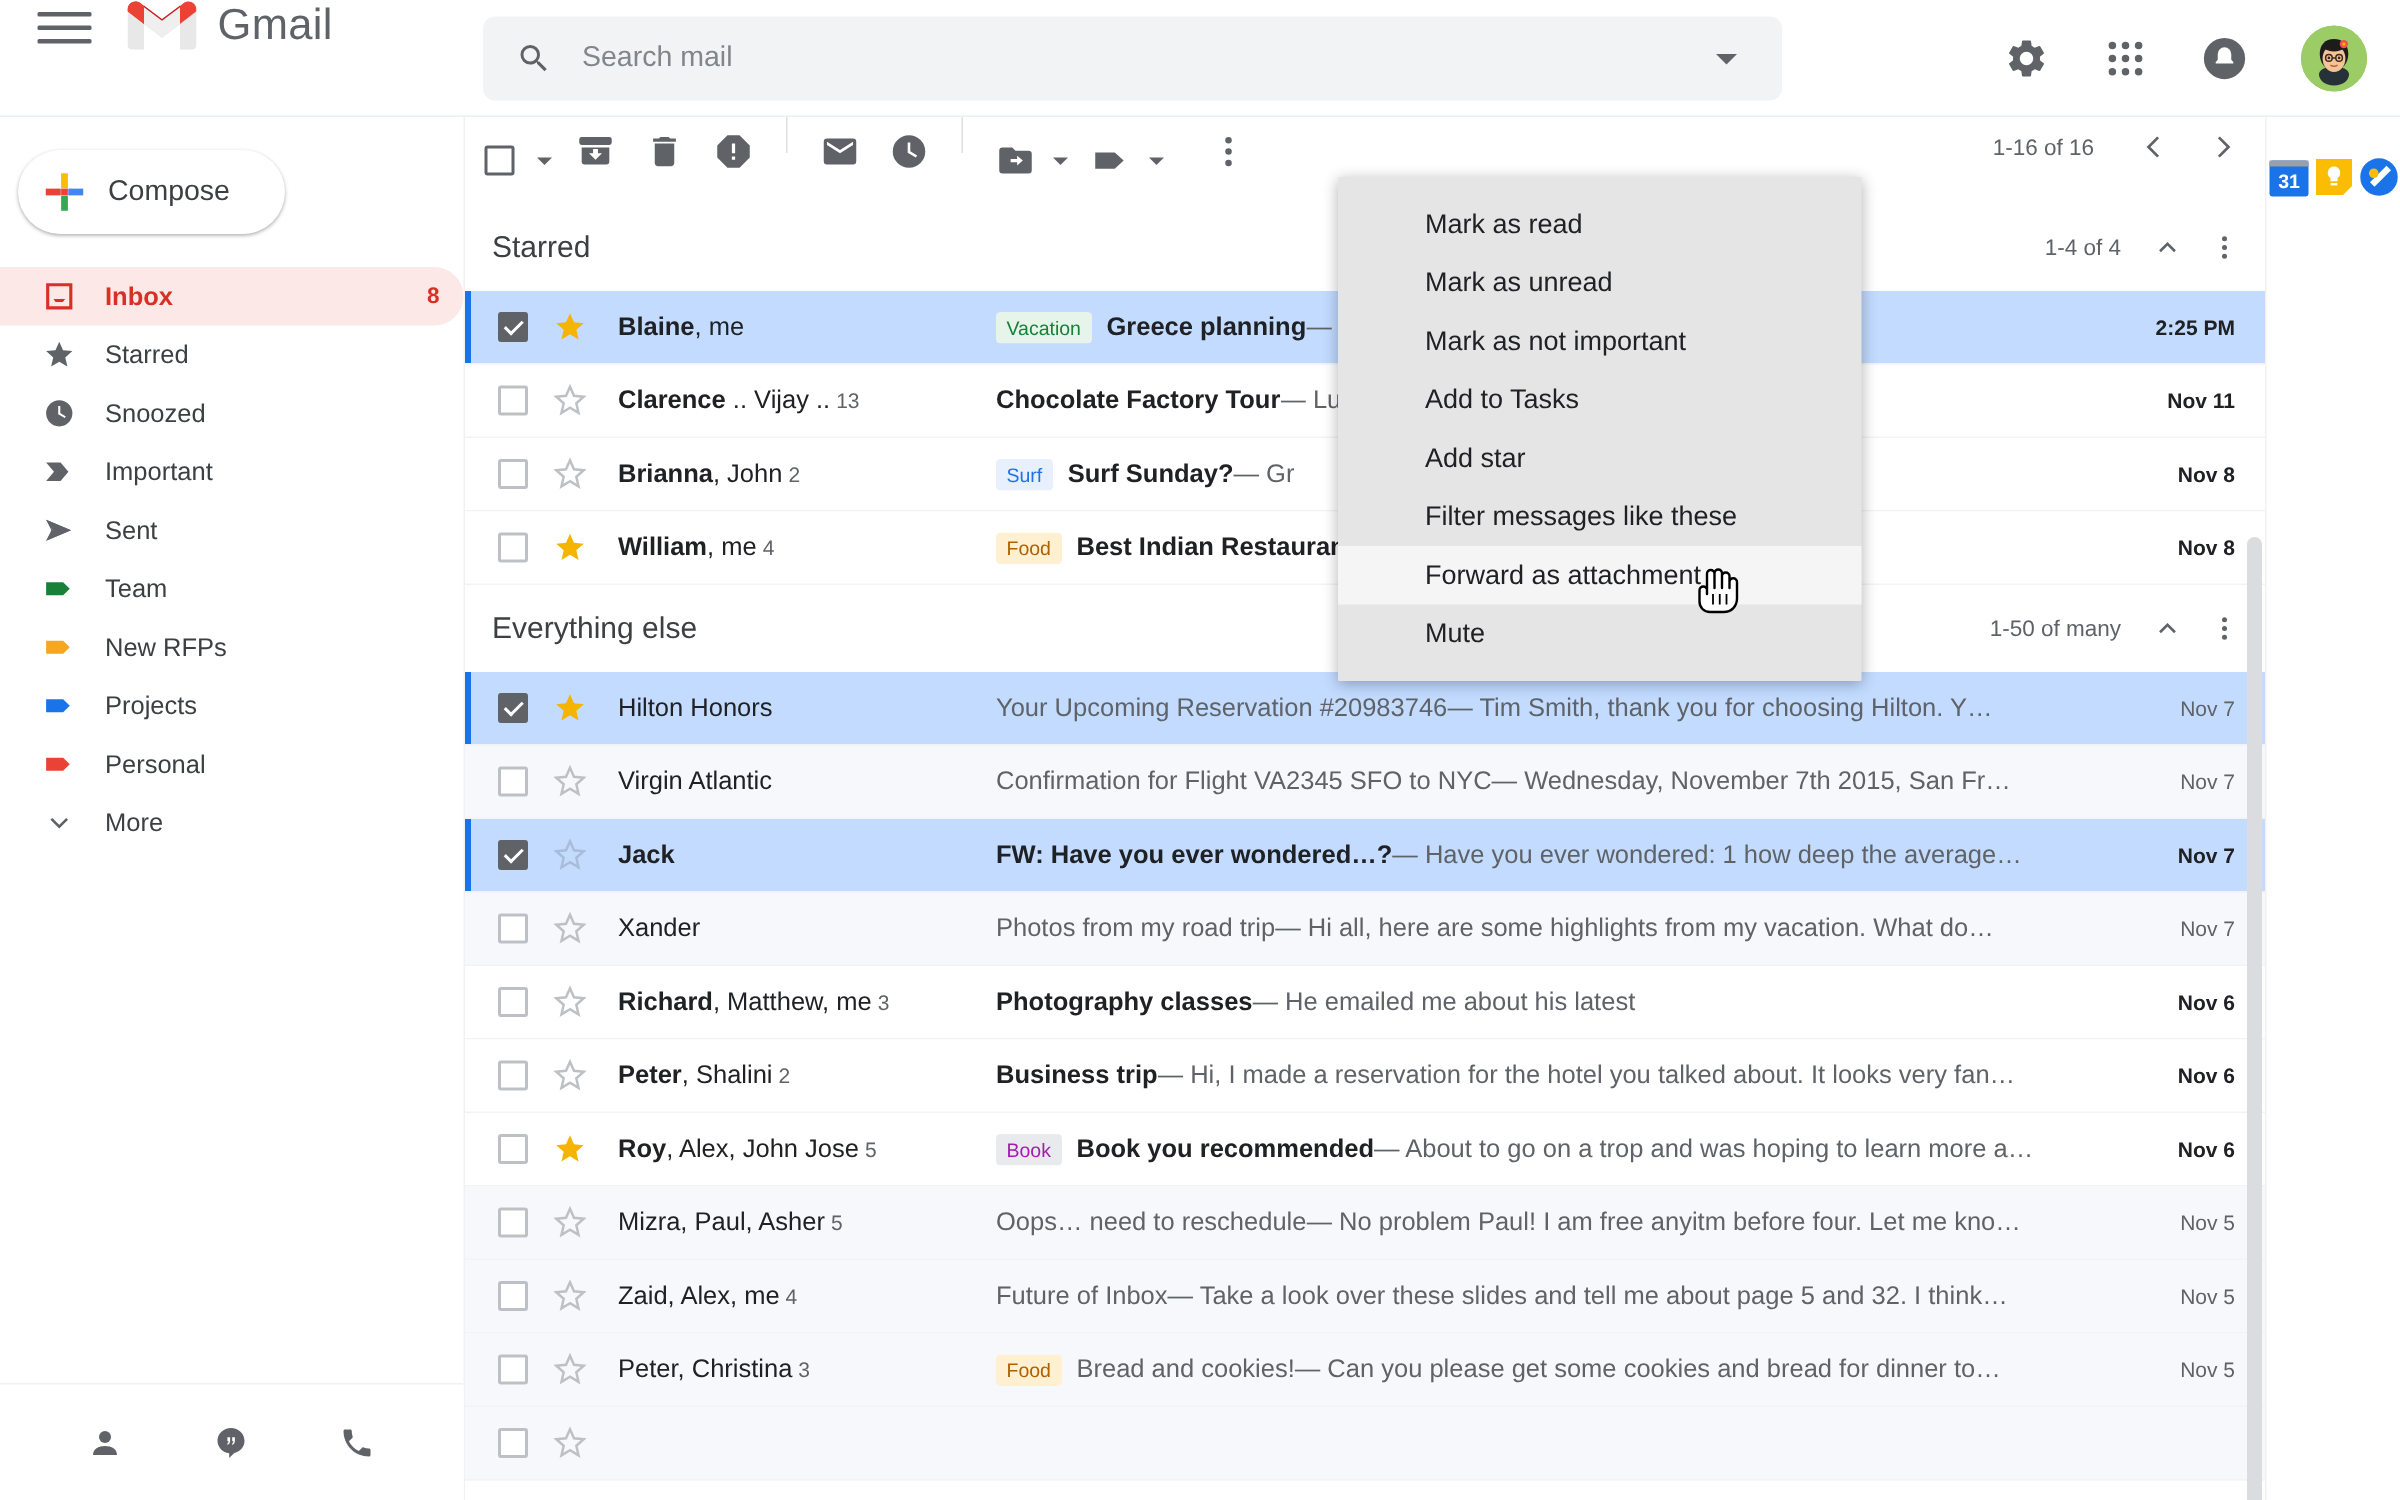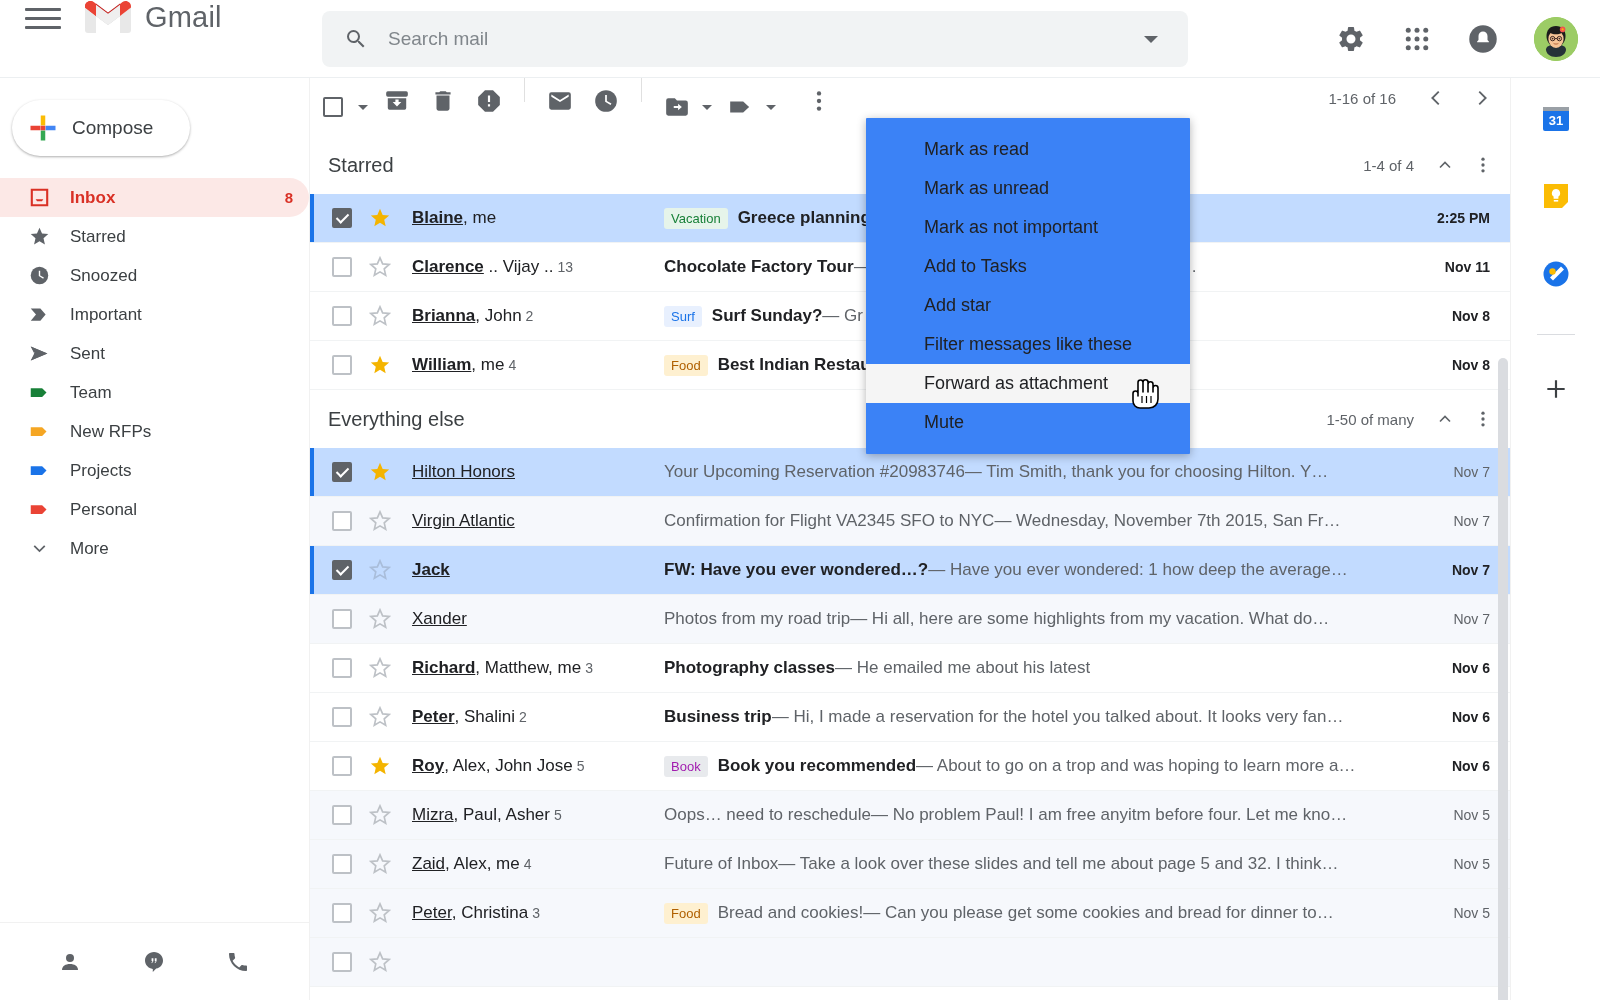--- a/index.html
+++ b/index.html
@@ -129,21 +129,21 @@
   .cbox.checked::after {
     content: ""; position: absolute; left: 5px; top: 1px; width: 5px; height: 10px;
     border: solid #fff; border-width: 0 2px 2px 0; transform: rotate(45deg);
   }
   .starcell { margin-left: 16px; width: 24px; flex: none; display:flex;
     align-items:center; justify-content:center; }
   .sender {
     margin-left: 20px; width: 252px; flex: none; font-size: 17px; color: #202124;
     white-space: nowrap; overflow: hidden; text-overflow: ellipsis;
   }
-  .sender b { font-weight: bold; text-decoration: underline; }
+  .sender b { font-weight: bold; }
   .sender .more { color: #5f6368; font-size: 14px; margin-left: 4px; }
   .subjectcell {
     flex: 1; min-width: 0; display: flex; align-items: center;
     white-space: nowrap; overflow: hidden; font-size: 17px;
   }
   .chip {
     font-size: 13px; padding: 2px 7px; border-radius: 3px; margin-right: 10px;
     flex: none; line-height: 17px;
   }
   .subj { font-weight: bold; color: #202124; flex: none; }
@@ -158,30 +158,30 @@
 
   .scrollbar {
     position: absolute; right: 2px; top: 280px; width: 10px; height: 670px;
     background: #dadce0; border-radius: 5px;
   }
 
   
   .rightrail {
     position: absolute; right: 0; top: 78px; width: 90px; bottom: 0;
     border-left: 1px solid #f1f1f1; background: #fff;
-    display: flex; flex-direction: column; align-items: center; padding-top: 22px;
+    display: flex; flex-direction: row; padding-top: 22px;
   }
   .rr-ico { width: 36px; height: 36px; margin-bottom: 42px; cursor: pointer;
     display:flex; align-items:center; justify-content:center; }
   .rr-div { width: 38px; height: 1px; background: #dadce0; margin-bottom: 36px; }
 
   
   .menu {
-    position: absolute; left: 866px; top: 118px; width: 324px;
-    background: #3b82f6; box-shadow: 0 2px 10px rgba(0,0,0,.3); border-radius: 1px;
+    position: absolute; left: 892px; top: 118px; width: 349px;
+    background: #e5e5e5; box-shadow: 0 2px 10px rgba(0,0,0,.3); border-radius: 1px;
     padding: 12px 0; z-index: 50;
   }
   .mitem {
     height: 39px; display: flex; align-items: center; padding-left: 58px;
     font-size: 18px; color: #202124; cursor: pointer;
   }
   .mitem:hover, .mitem.hovered { background: #f5f5f5; }
   .cursor-hand { position: absolute; left: 1128px; top: 372px; width: 34px;
     height: 38px; z-index: 60; pointer-events: none; }
 </style>

